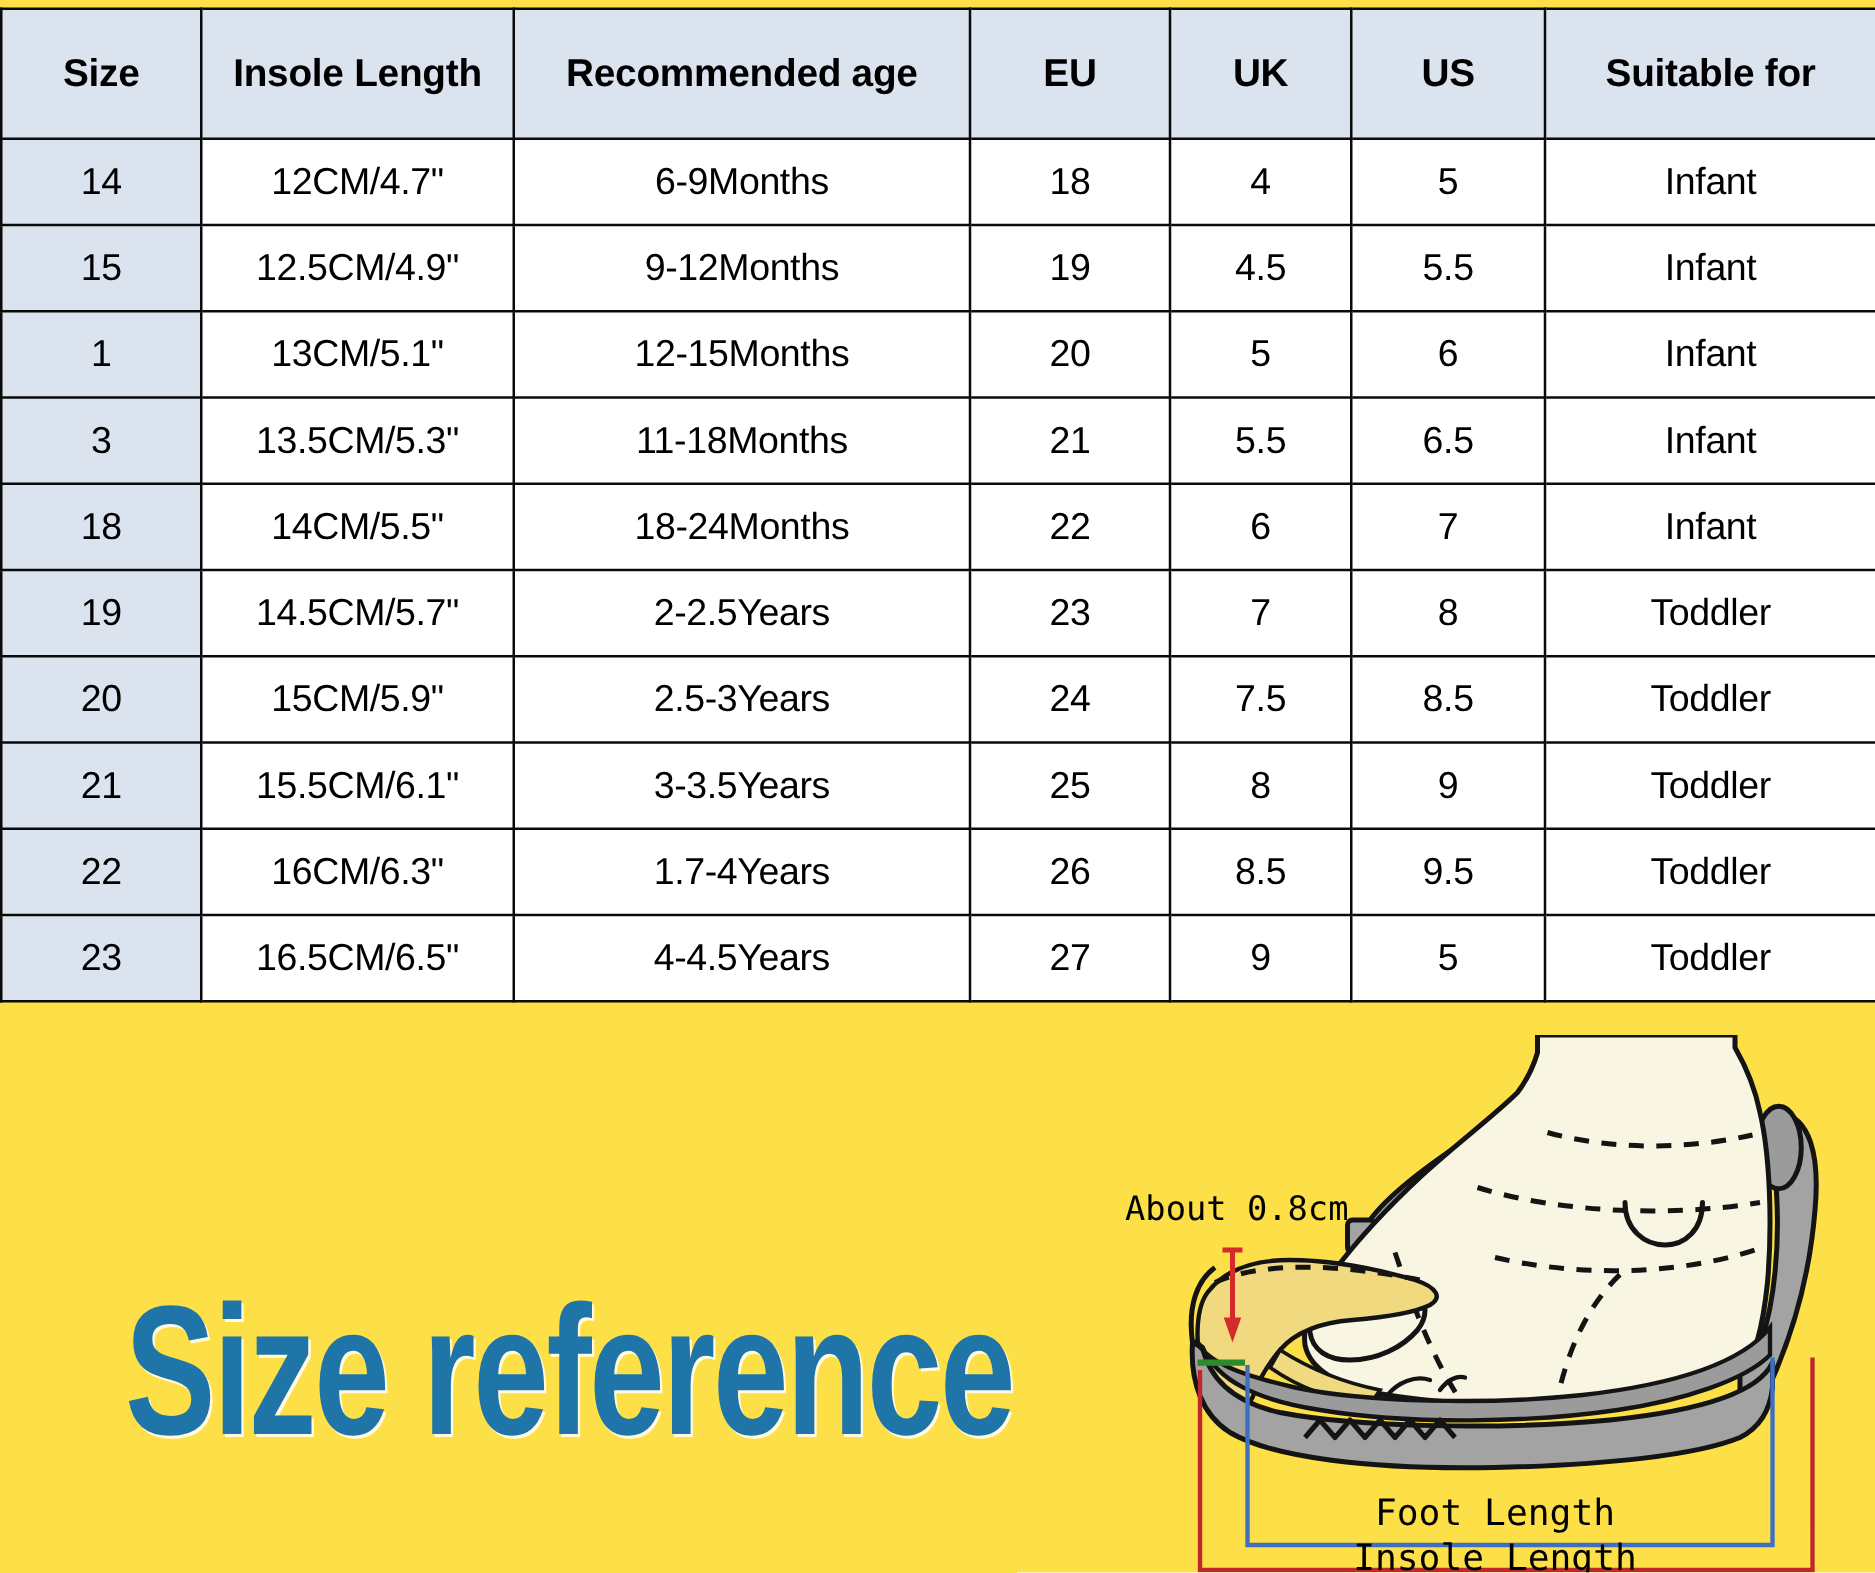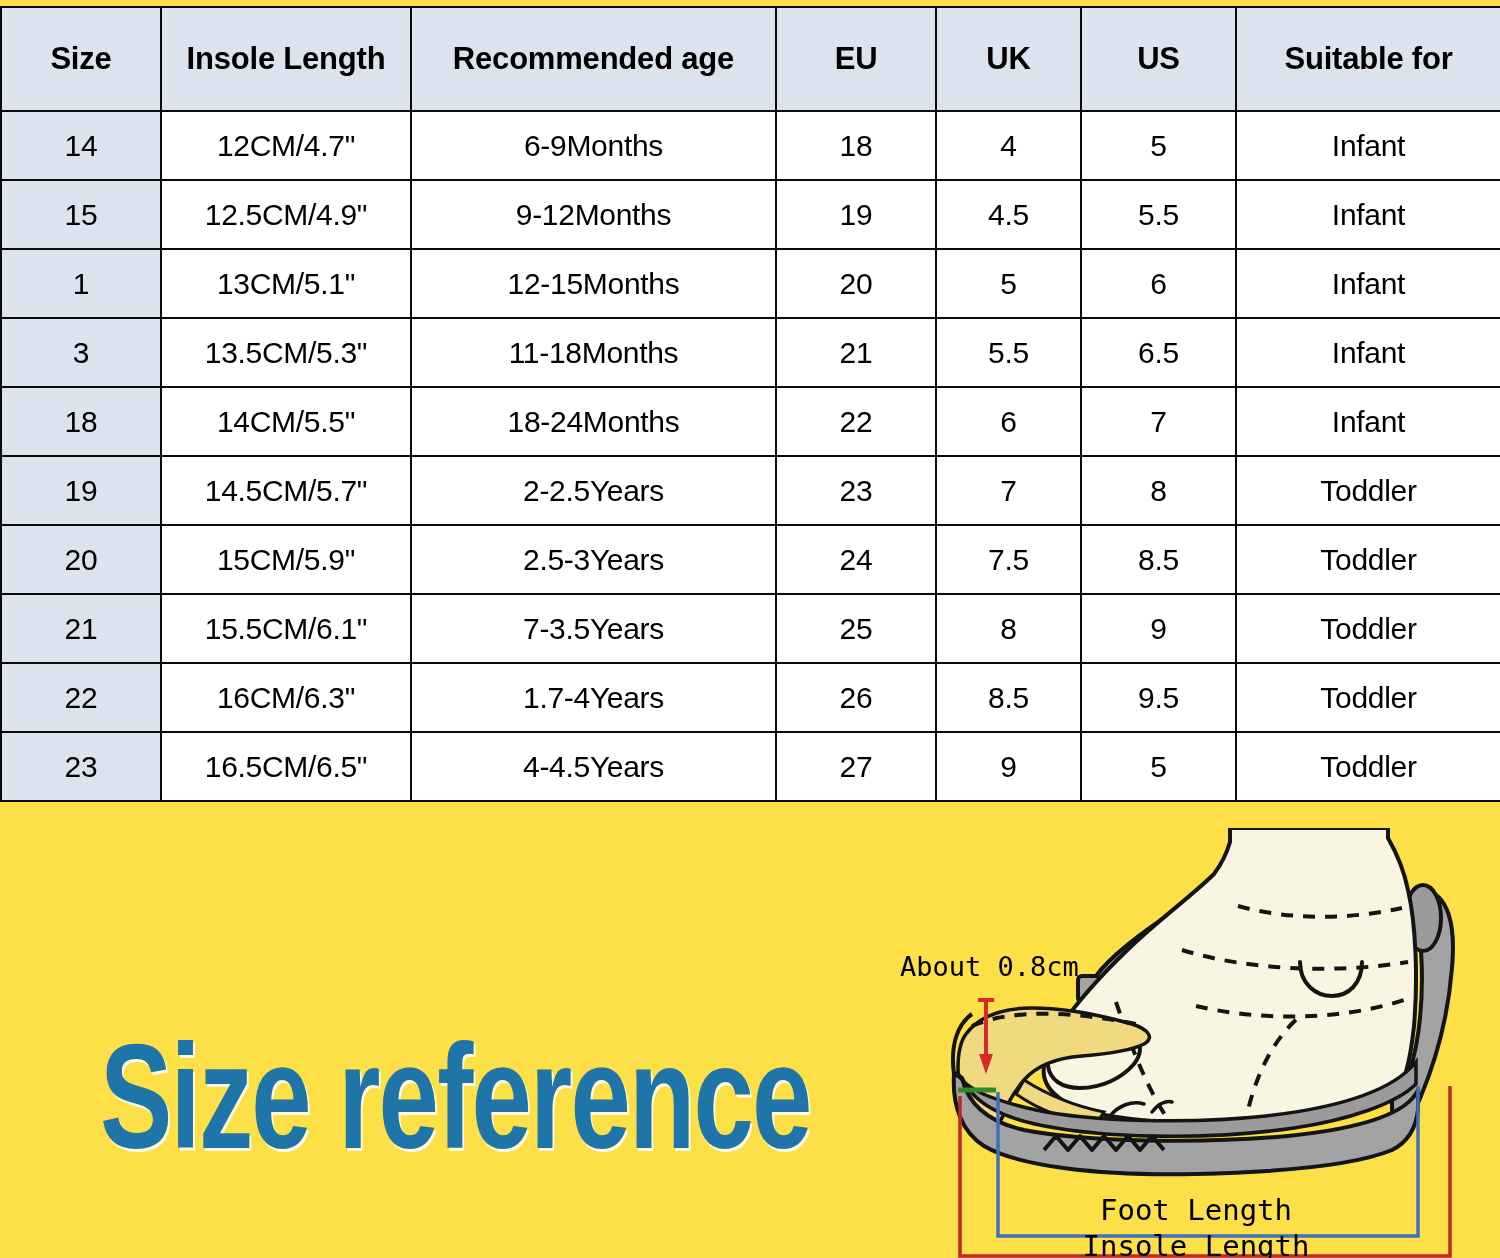--- a/index.html
+++ b/index.html
@@ -190,21 +190,21 @@
           <td>15CM/5.9"</td>
           <td>2.5-3Years</td>
           <td>24</td>
           <td>7.5</td>
           <td>8.5</td>
           <td>Toddler</td>
         </tr>
         <tr>
           <td class="size-cell">21</td>
           <td>15.5CM/6.1"</td>
-          <td>7-3.5Years</td>
+          <td>3-3.5Years</td>
           <td>25</td>
           <td>8</td>
           <td>9</td>
           <td>Toddler</td>
         </tr>
         <tr>
           <td class="size-cell">22</td>
           <td>16CM/6.3"</td>
           <td>1.7-4Years</td>
           <td>26</td>

